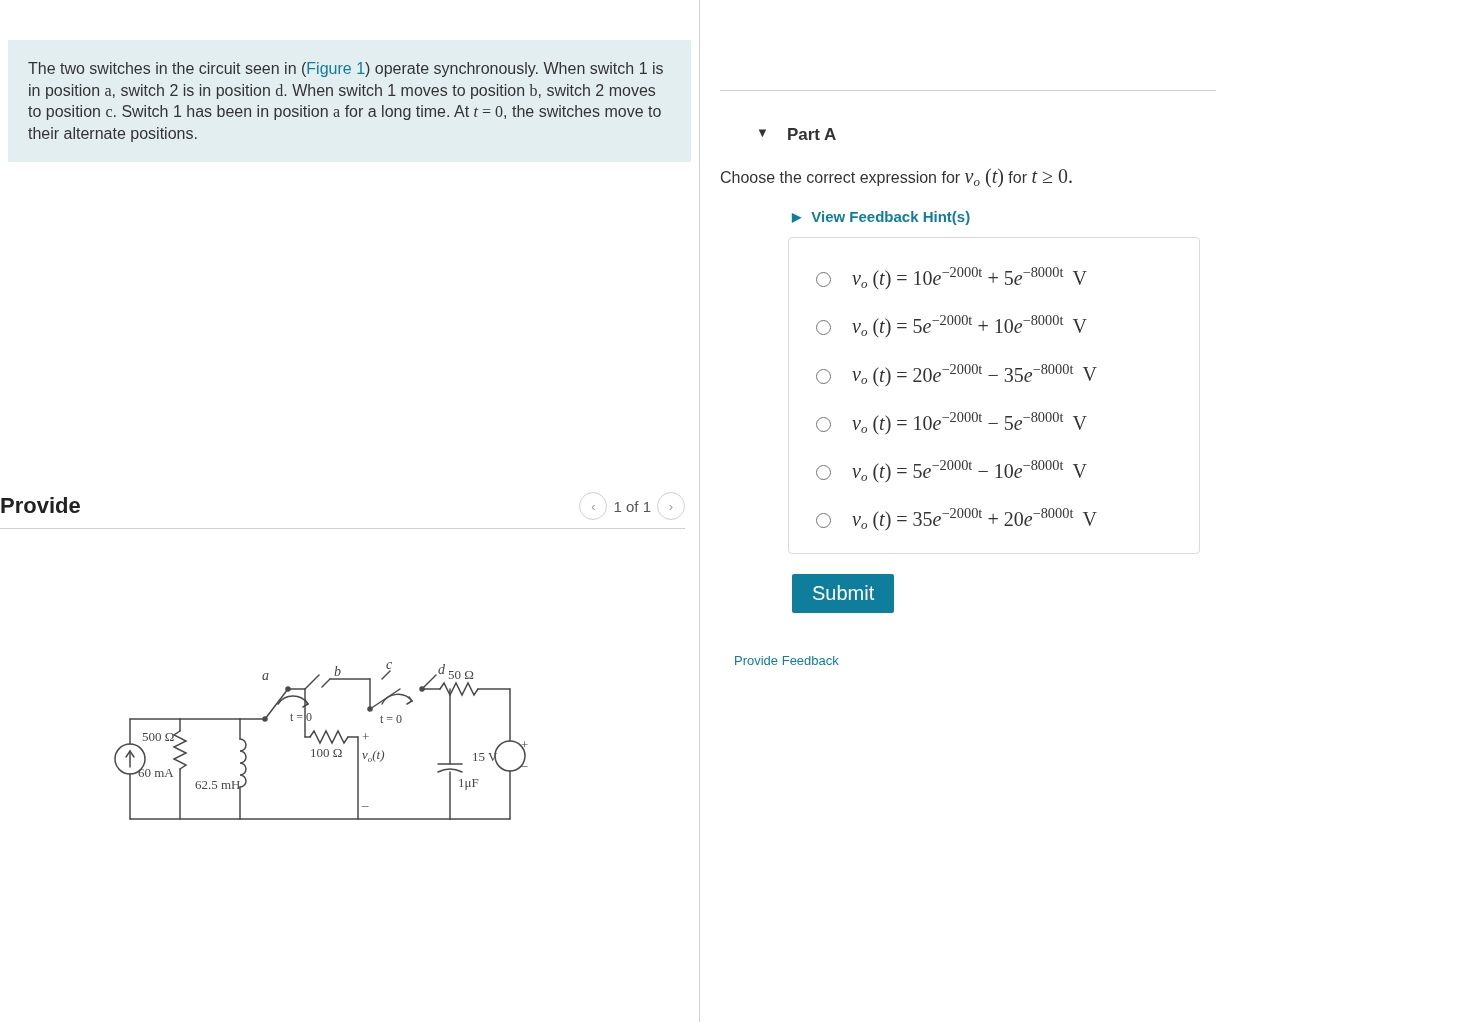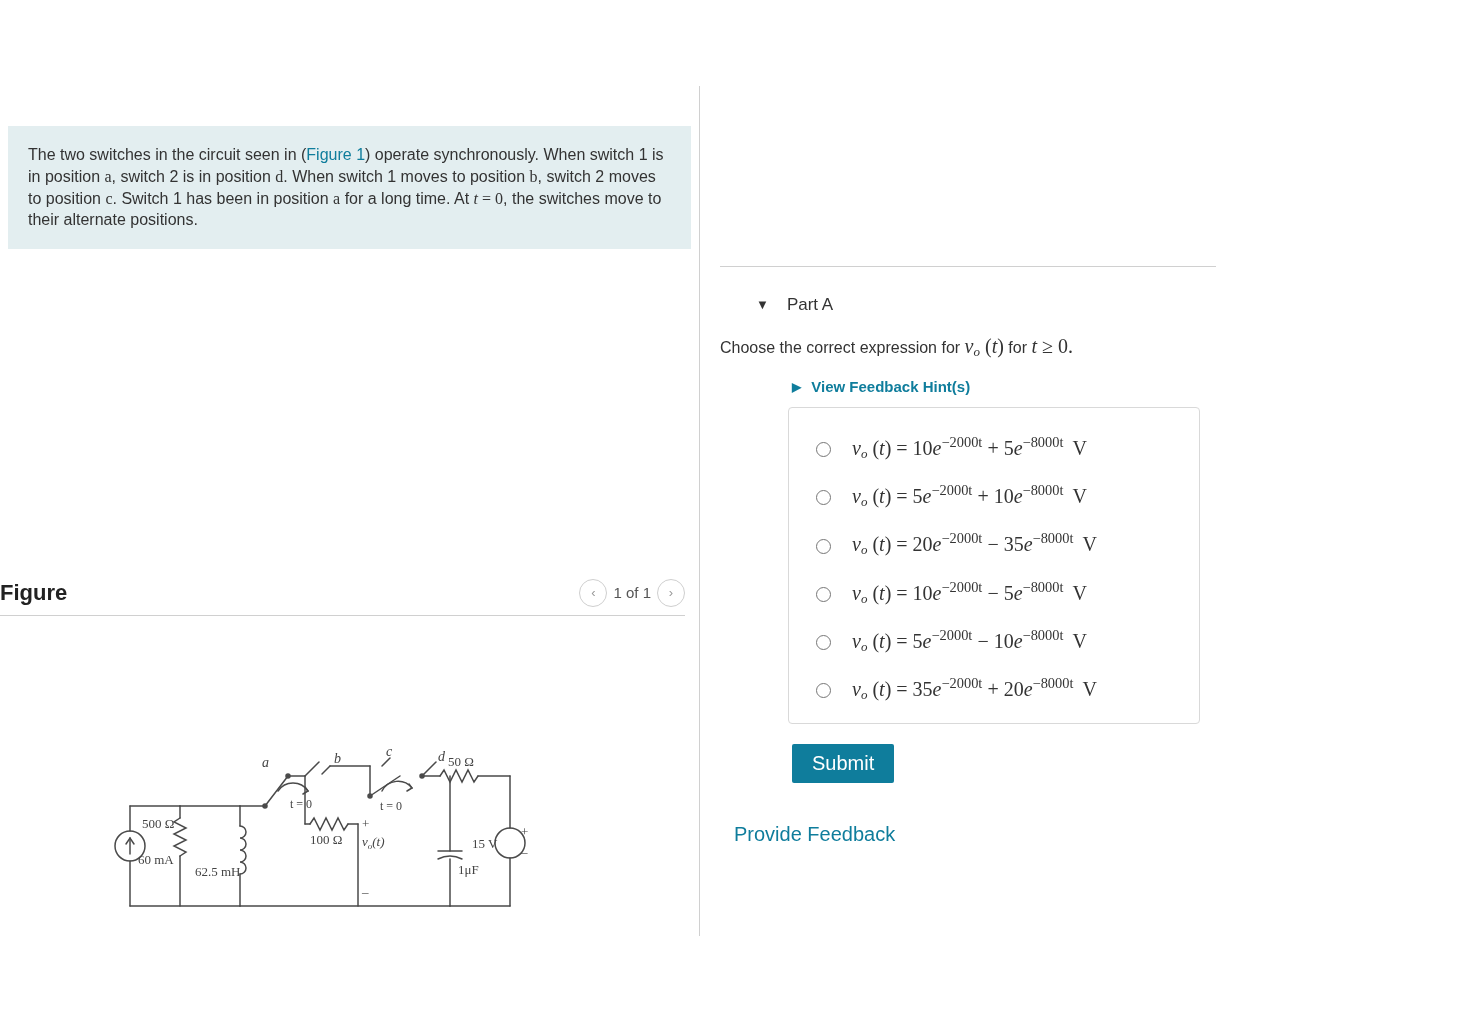--- a/index.html
+++ b/index.html
@@ -8,21 +8,20 @@
     font-family: "Helvetica Neue", Arial, sans-serif;
     font-size: 15px;
     color: #333;
     background: #fff;
   }
   .page {
     display: flex;
     width: 1236px;
     min-height: 1022px;
     box-sizing: border-box;
-    align-items: center;
   }
   .left-col {
     width: 700px;
     border-right: 1px solid #d0d0d0;
     padding: 10px 0 0 0;
     box-sizing: border-box;
     position: relative;
   }
   .right-col {
     flex: 1;
@@ -95,21 +94,22 @@
     align-items: center;
     gap: 18px;
     margin: 28px 0 20px 36px;
     font-size: 17px;
   }
   .part-header .caret {
     font-size: 13px;
     color: #333;
   }
   .part-header .part-label {
-    font-weight: normal;
+    font-weight: bold;
+    margin-top: 6px;
   }
   .question-text {
     font-size: 16px;
     color: #333;
   }
   .hints-row {
     margin: 18px 0 12px 72px;
     color: #0f7d9c;
     font-weight: bold;
     font-size: 15px;
@@ -154,40 +154,40 @@
     color: #fff;
     border: none;
     border-radius: 2px;
     font-size: 20px;
     padding: 8px 20px;
     margin: 20px 0 0 72px;
     cursor: pointer;
   }
   .feedback-link {
     color: #0f7d9c;
-    font-size: 20px;
+    font-size: 13px;
     margin: 40px 0 0 14px;
     display: inline-block;
   }
   .serif-inline {
     font-family: "Times New Roman", Times, serif;
   }
 </style>
 </head>
 <body>
 
 <div class="page">
 
   <div class="left-col">
     <div class="problem-box">
       <span>The two switches in the circuit seen in (</span><span class="fig-link">Figure 1</span><span>) operate synchronously. When switch 1 is in position <span class="serif-inline">a</span>, switch 2 is in position <span class="serif-inline">d</span>. When switch 1 moves to position <span class="serif-inline">b</span>, switch 2 moves to position <span class="serif-inline">c</span>. Switch 1 has been in position <span class="serif-inline">a</span> for a long time. At <span class="serif-inline"><i>t</i> = 0</span>, the switches move to their alternate positions.</span>
     </div>
 
     <div class="figure-header">
-      <div class="figure-title">Figure</div>
+      <div class="figure-title">Provide</div>
       <div class="figure-pager">
         <div class="pager-btn">
           <span>‹</span>
         </div>
         <span>1 of 1</span>
         <div class="pager-btn">
           <span>›</span>
         </div>
       </div>
     </div>

